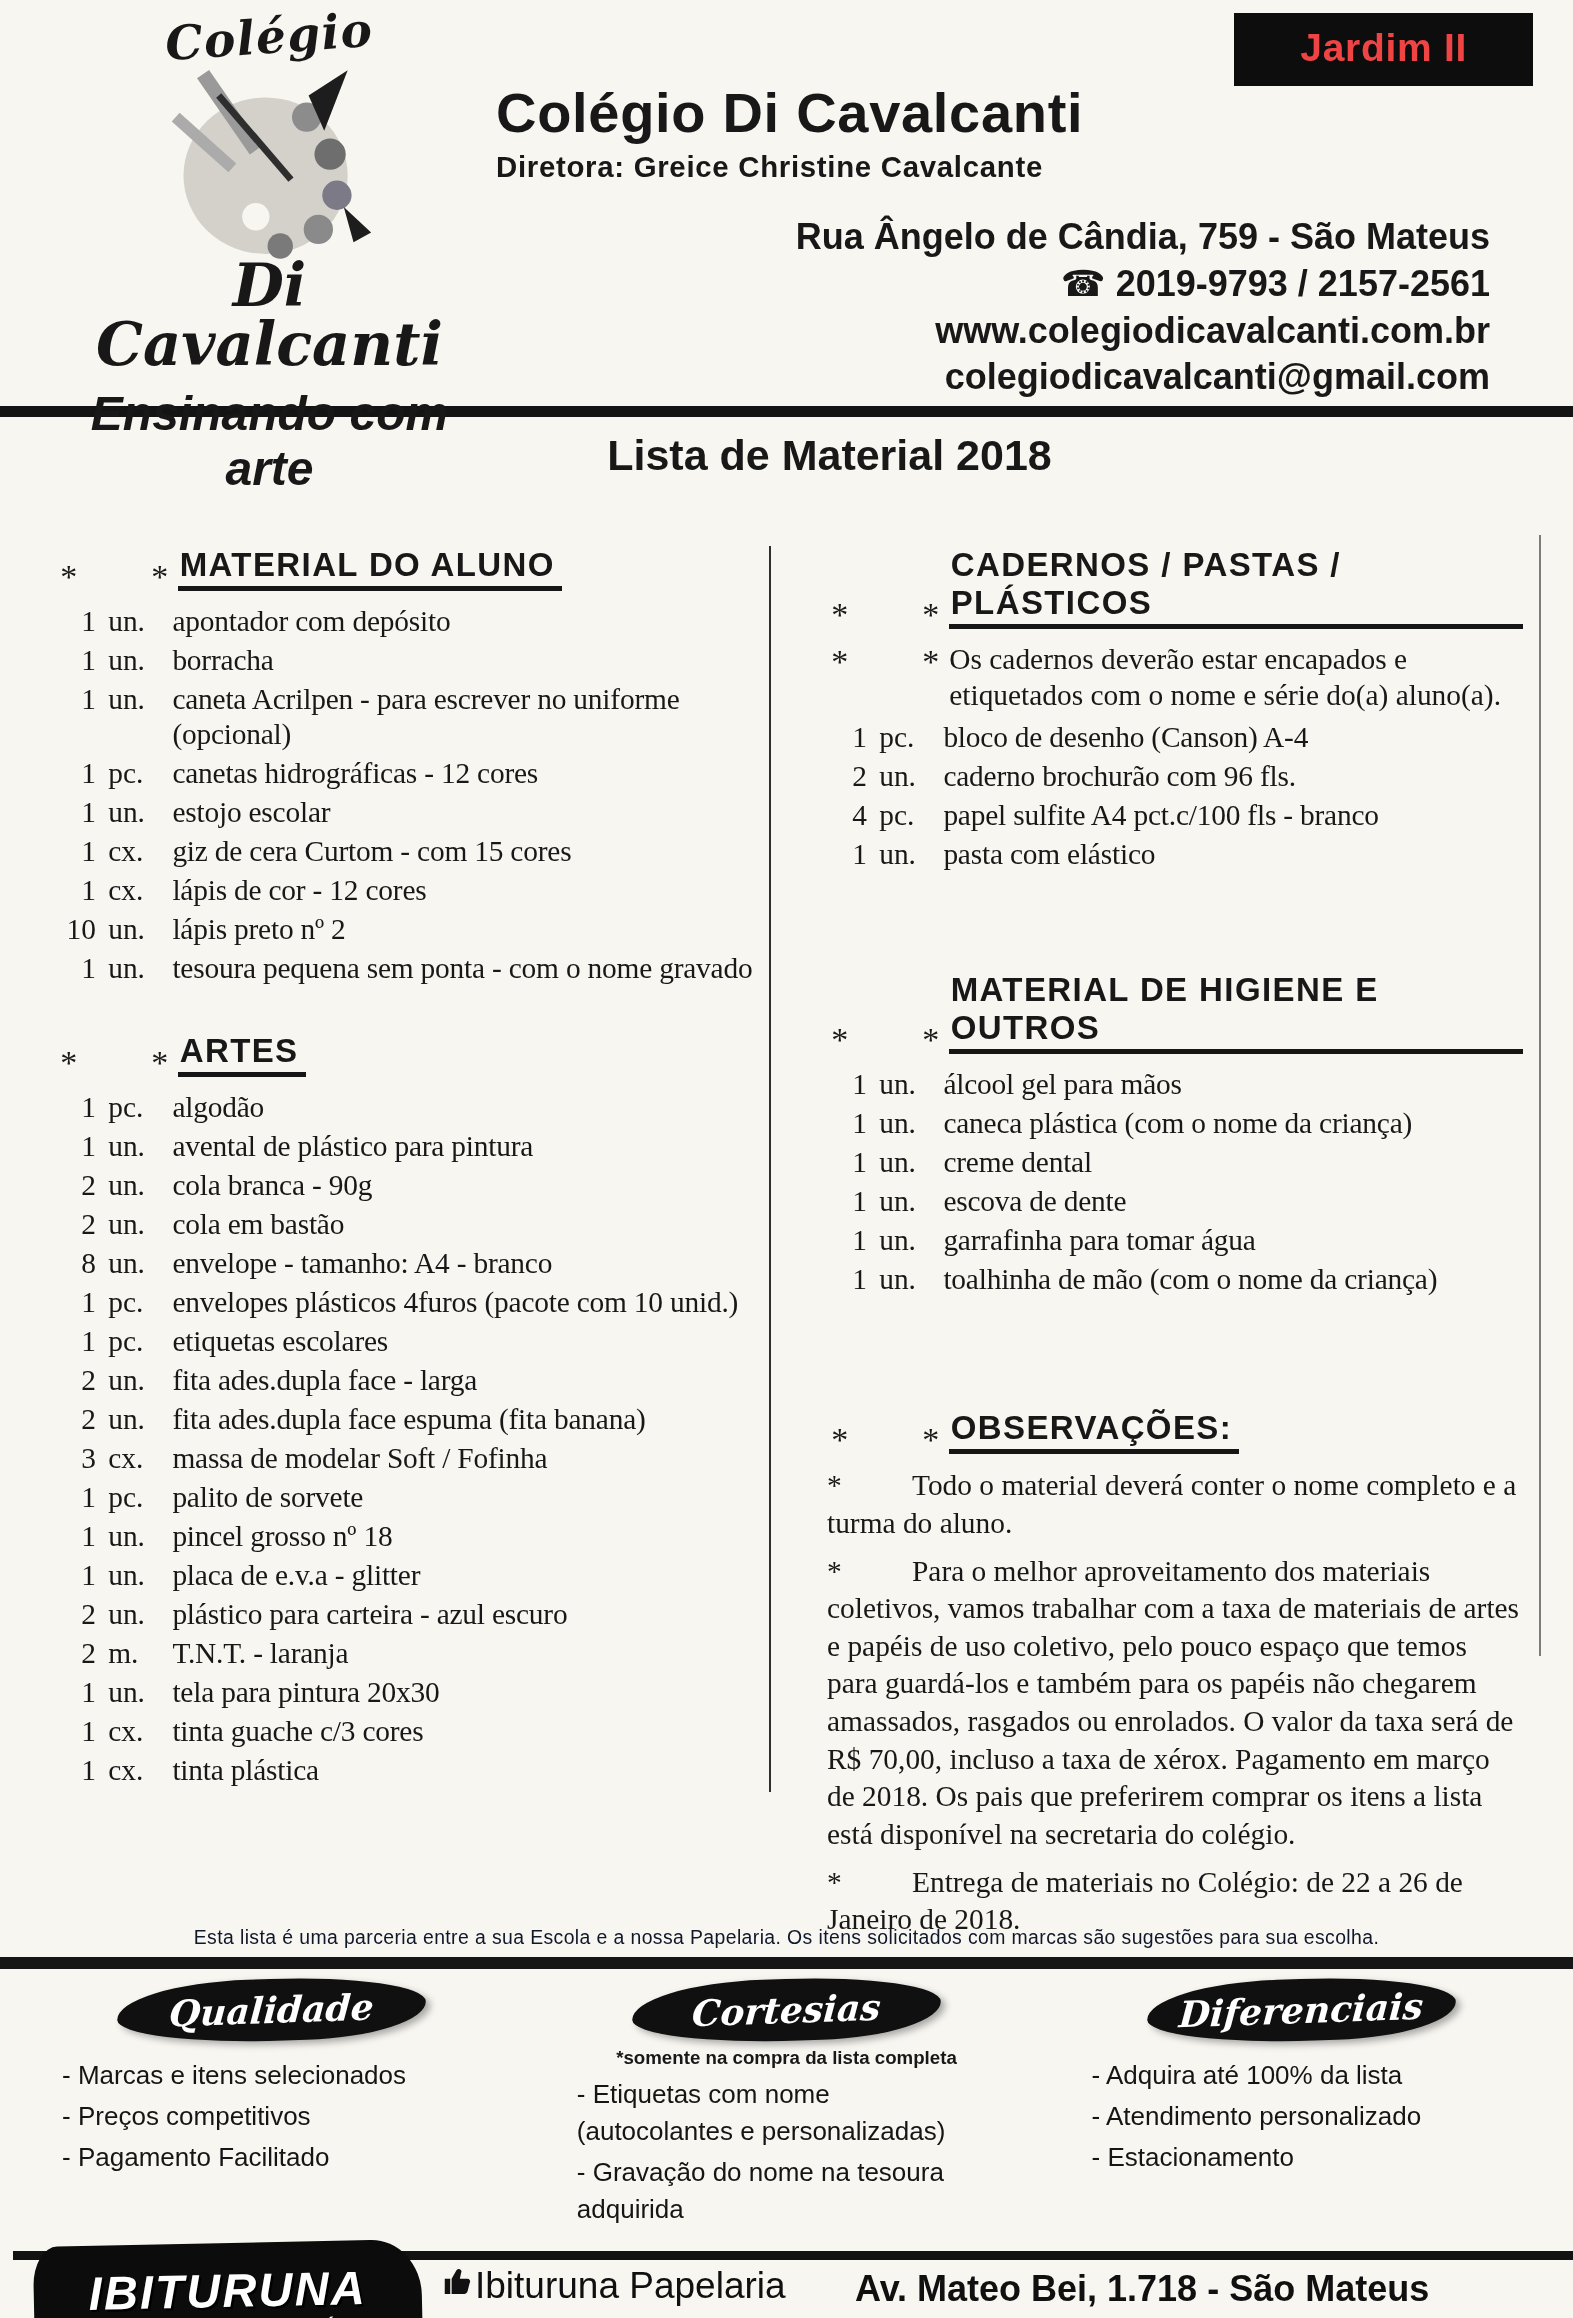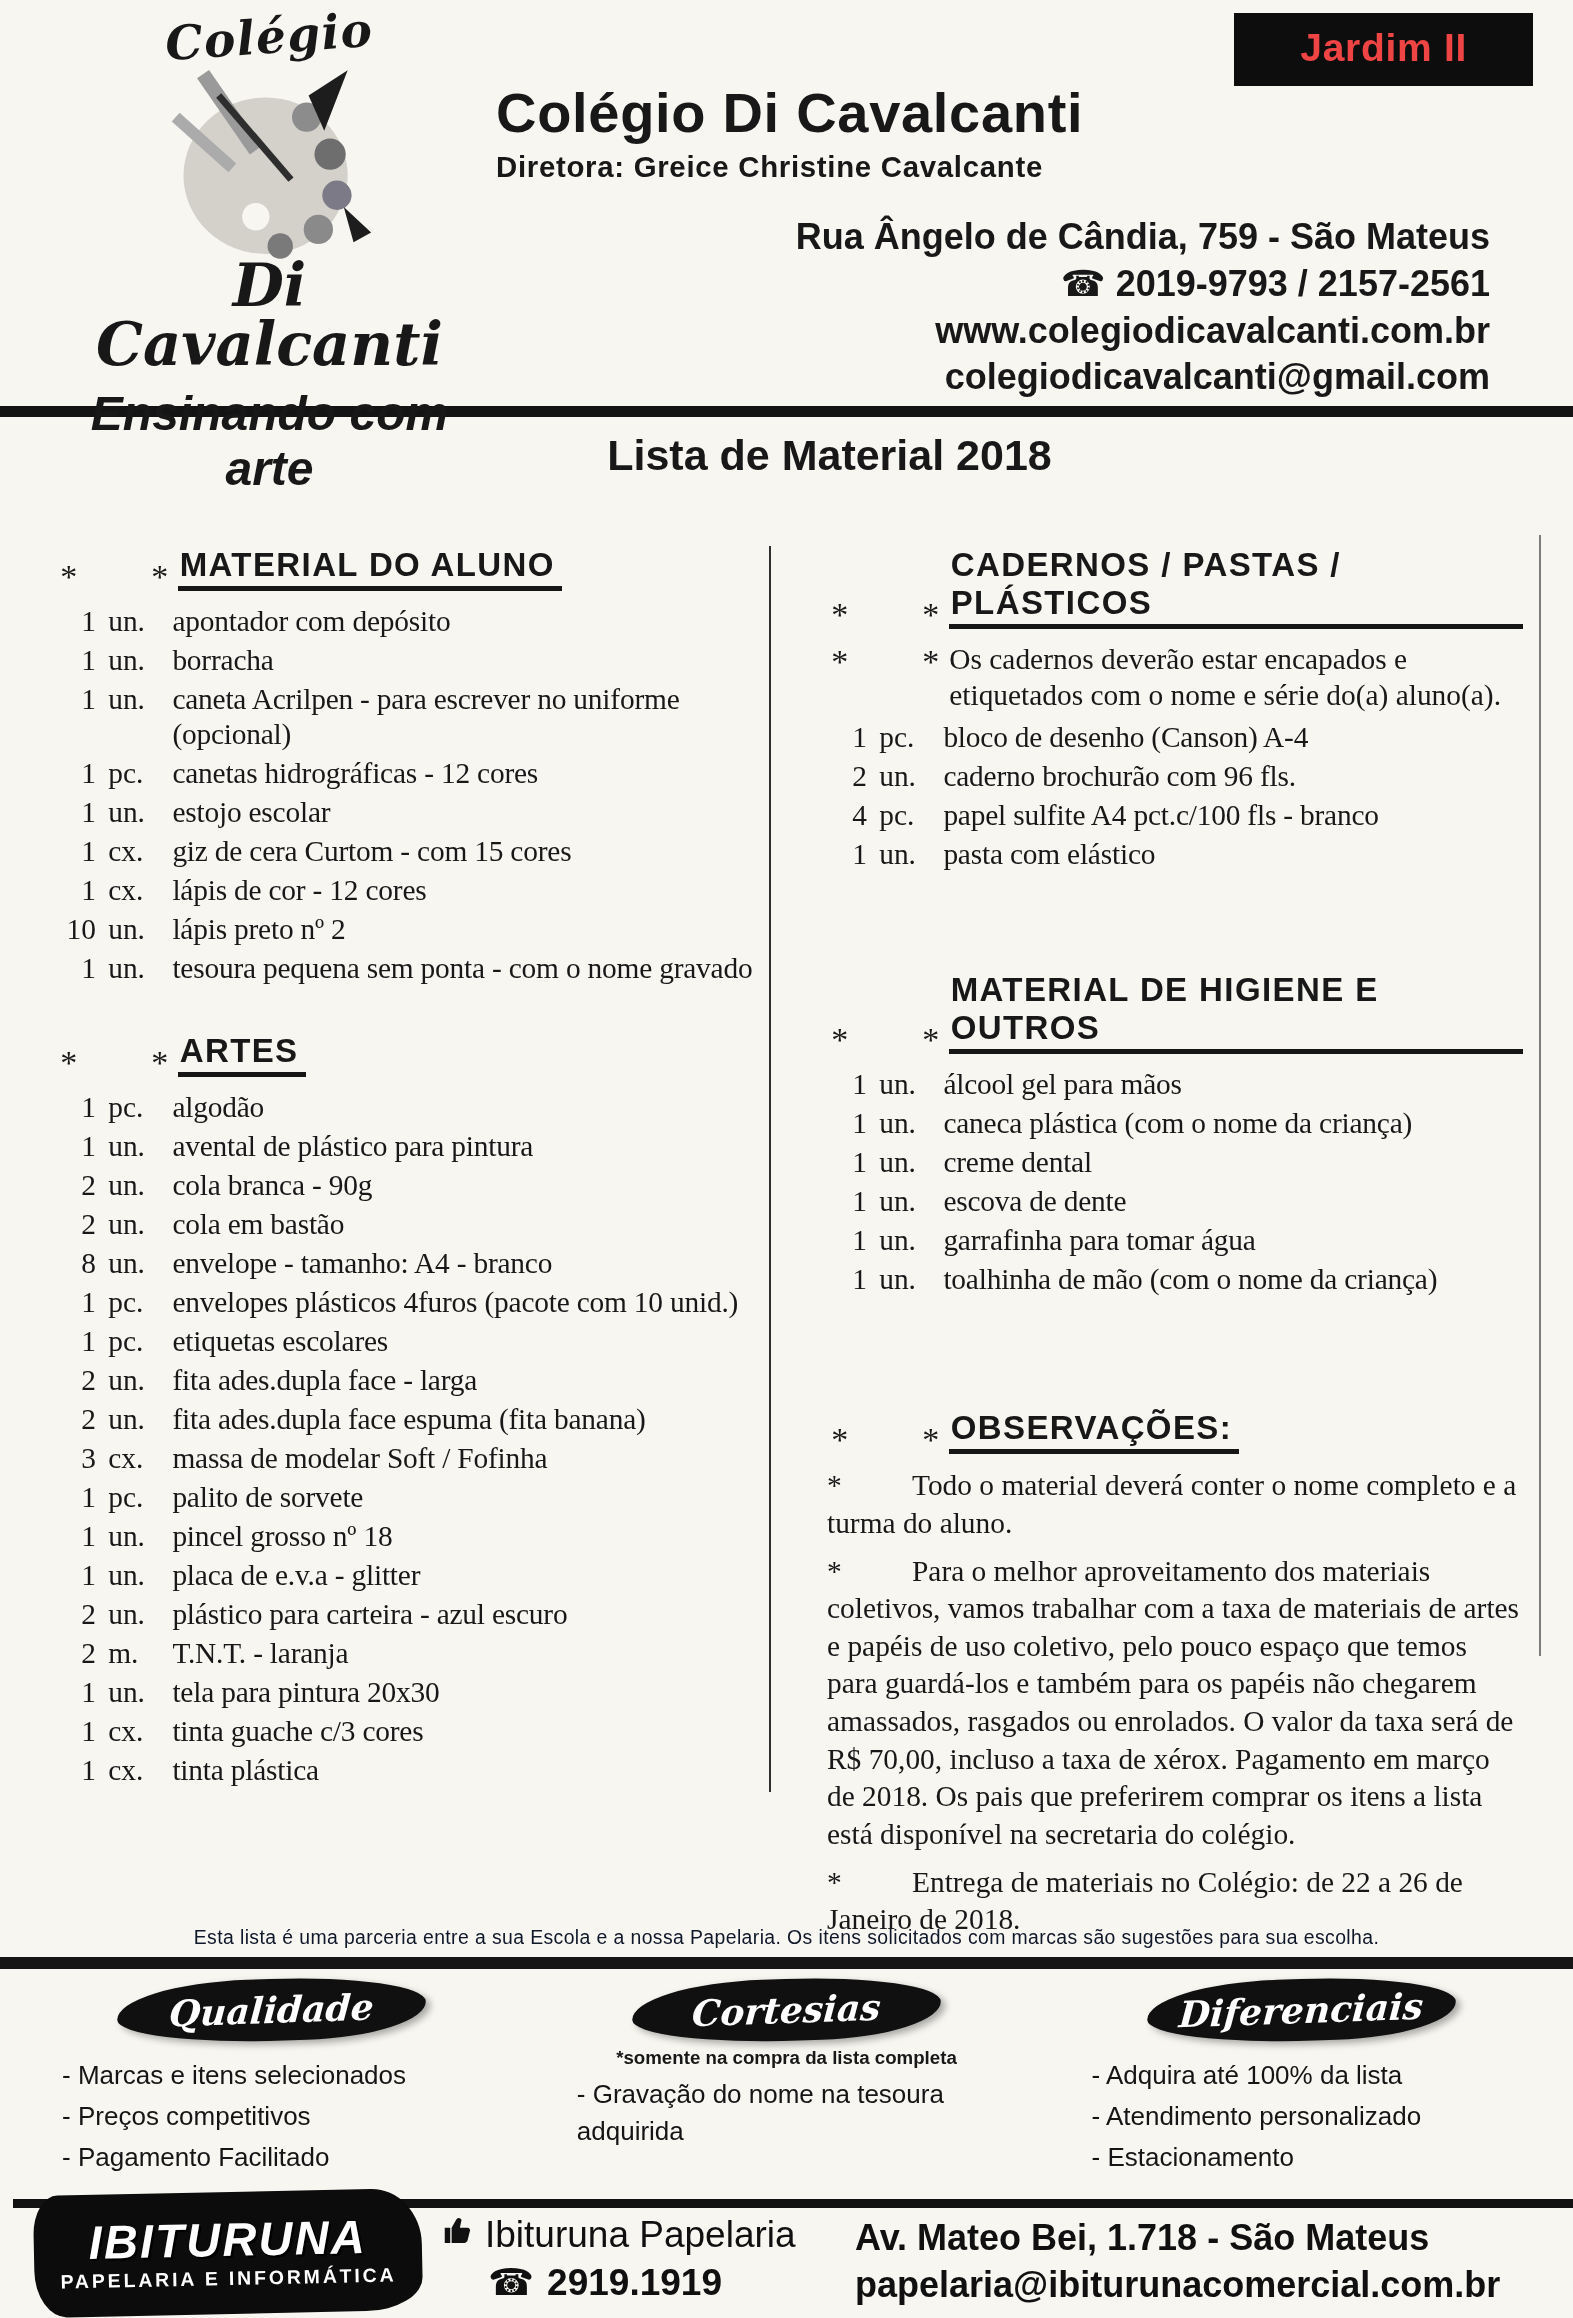--- a/index.html
+++ b/index.html
@@ -141,21 +141,21 @@
     text-shadow:2.2px 2.2px 0 #000;
   }
   .ib-sub{
     color:#fff;font-family:"Liberation Sans","DejaVu Sans",sans-serif;
     font-weight:bold;font-size:19.4px;letter-spacing:2.9px;margin-top:4.3px;
   }
   .store-block{
     position:absolute;left:442px;top:14.4px;
     font-family:"Liberation Sans","DejaVu Sans",sans-serif;color:#101010;
   }
-  .store-line1{display:flex;align-items:center;font-size:37px;gap:10px;}
+  .store-line1{display:flex;align-items:center;font-size:37px;}
   .store-line2{font-size:37px;font-weight:bold;margin:5.7px 0 0 46px;display:flex;gap:13px;align-items:center;}
   .addr-block{
     position:absolute;left:855px;top:14.4px;
     font-family:"Liberation Sans","DejaVu Sans",sans-serif;
     font-weight:bold;font-size:36px;line-height:1.32;color:#101010;
   }
 </style>
 </head>
 <body>
 
@@ -528,20 +528,22 @@
         </div>
     </div>
 
     <div class="ribbon-col">
       <div class="ribbon-banner">
         <span class="ribbon-title">Cortesias</span>
       </div>
       <div class="ribbon-note">*somente na compra da lista completa</div>
       <div class="ribbon-items" style="margin-top:7.2px;">
 
+      <span class="ribbon-item">- Etiquetas com nome
+(autocolantes e personalizadas)</span>
           <span class="ribbon-item">- Gravação do nome na tesoura adquirida</span>
         </div>
     </div>
 
     <div class="ribbon-col">
       <div class="ribbon-banner">
         <span class="ribbon-title">Diferenciais</span>
       </div>
       <div class="ribbon-items">
 

